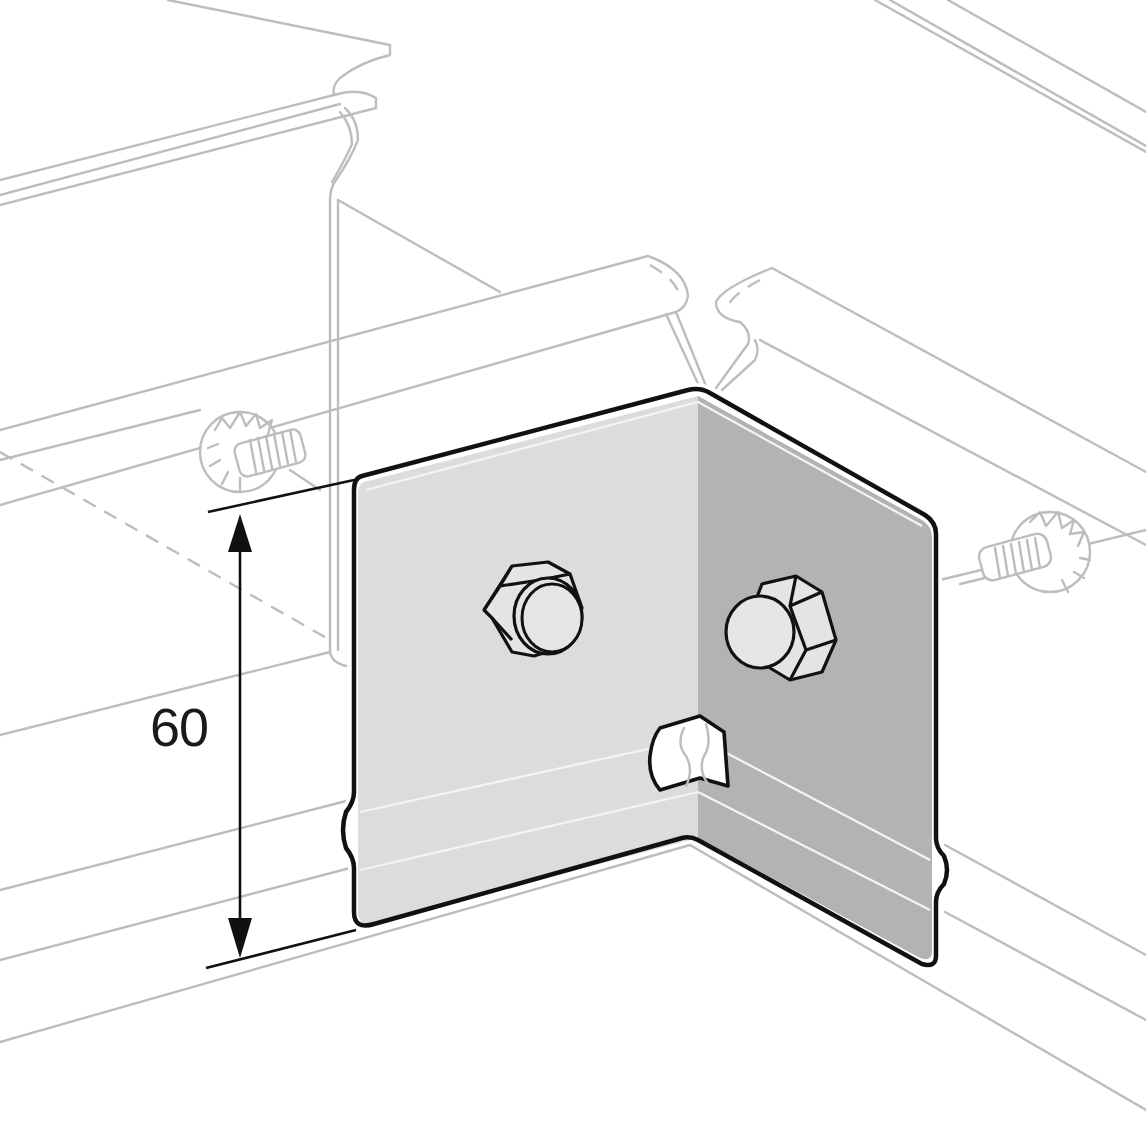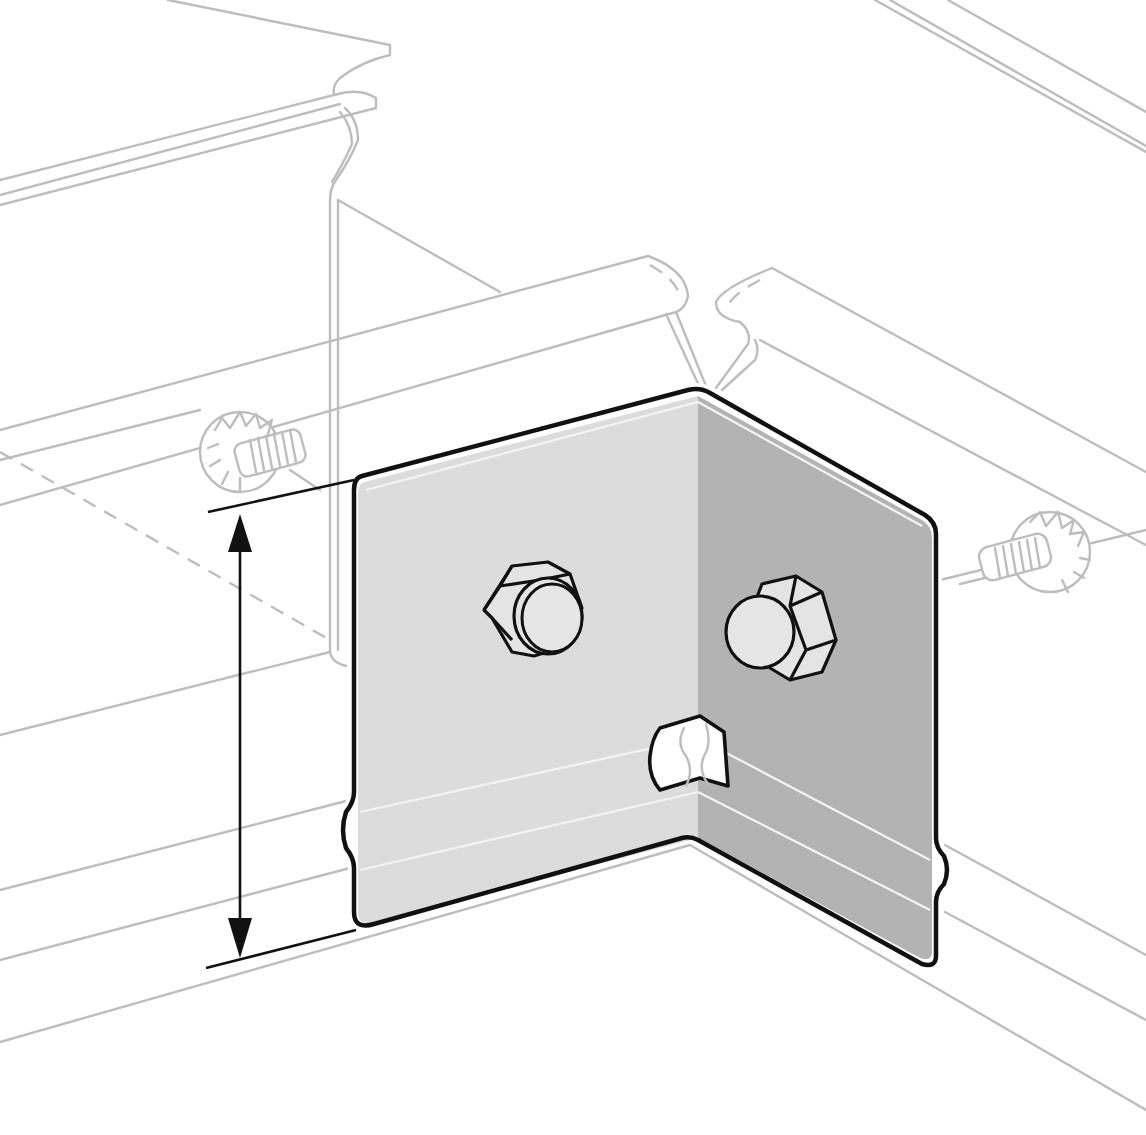--- a/index.html
+++ b/index.html
@@ -119,13 +119,14 @@
 
     <g>
       <line class="dim" x1="208" y1="512" x2="354" y2="480"></line>
       <line class="dim" x1="206" y1="968" x2="356" y2="930"></line>
       <line class="dim" x1="240" y1="540" x2="240" y2="930"></line>
       <path class="dim-head" d="M240 514 L228 552 L252 552 Z"></path>
       <path class="dim-head" d="M240 958 L228 918 L252 918 Z"></path>
     </g>
   </svg>
 
+  <div class="dim-label">60</div>
 </div>
 
 </body></html>

